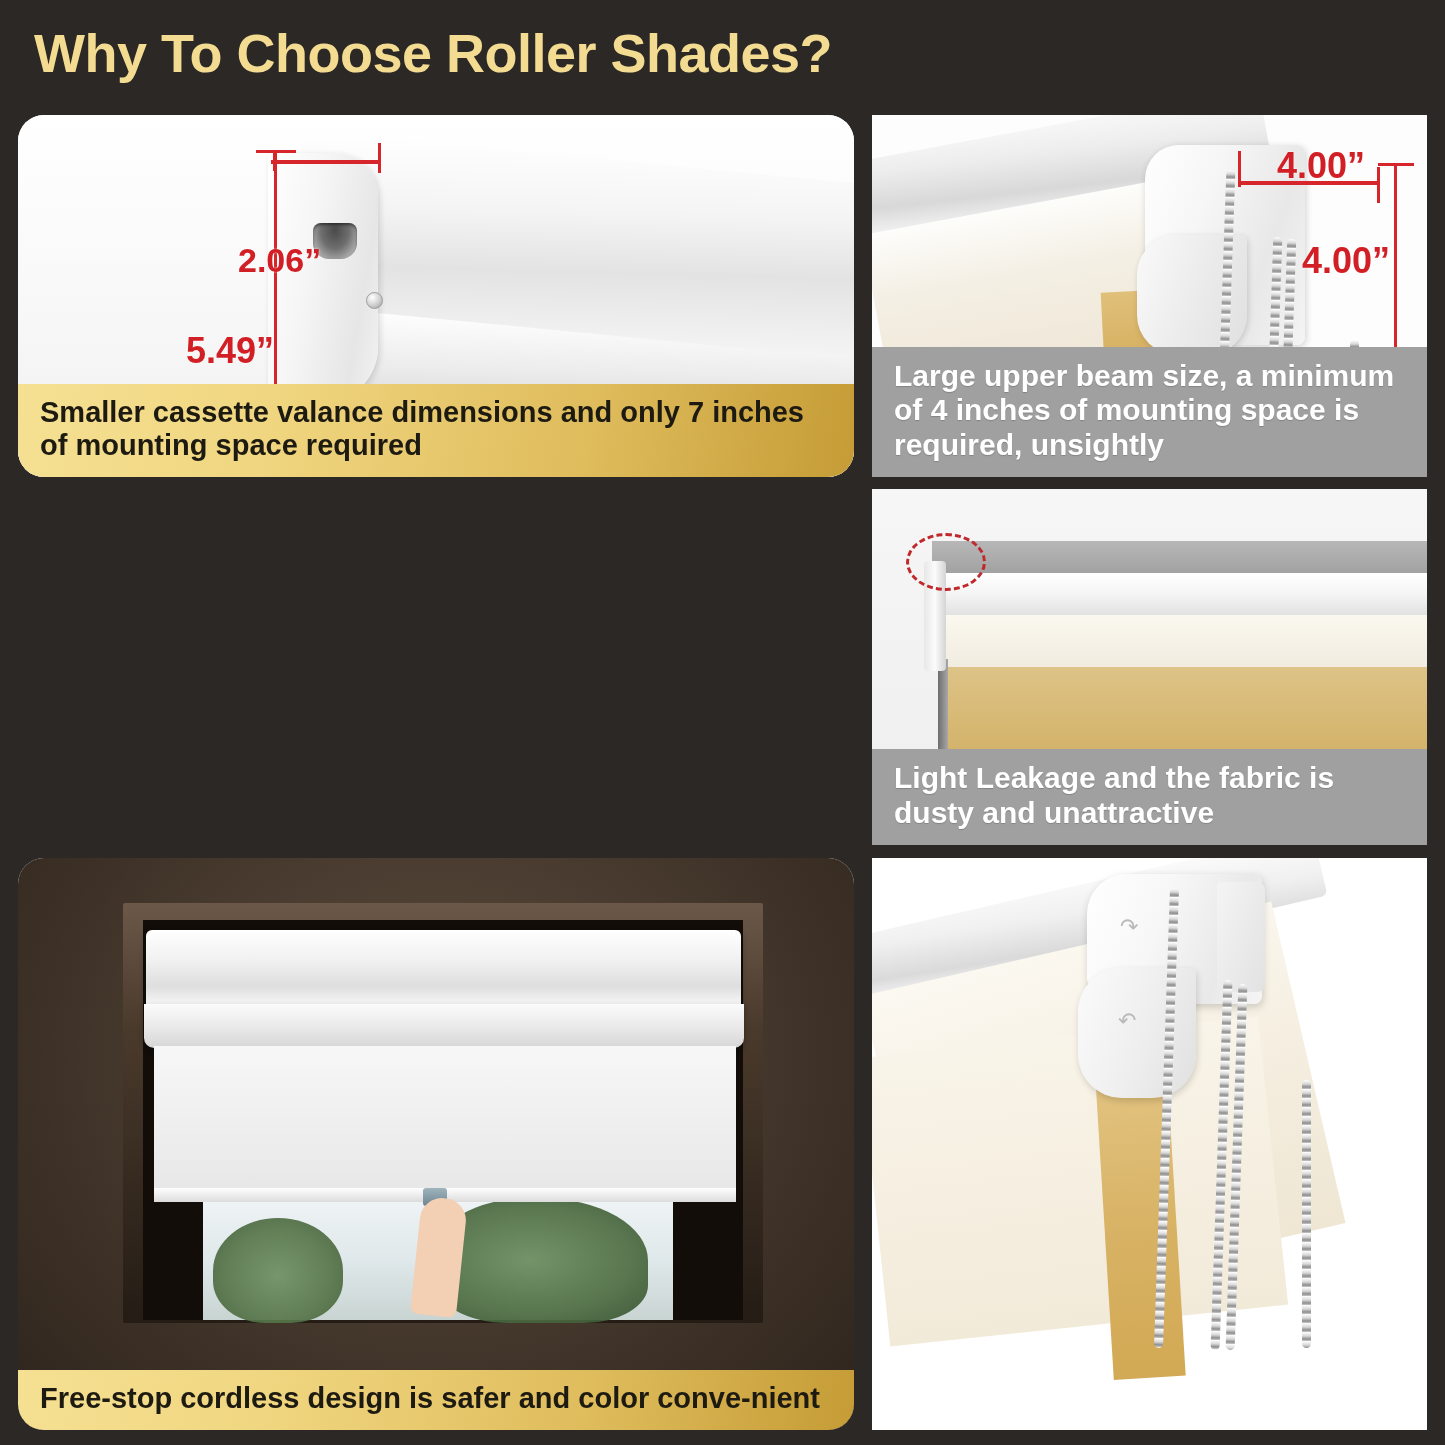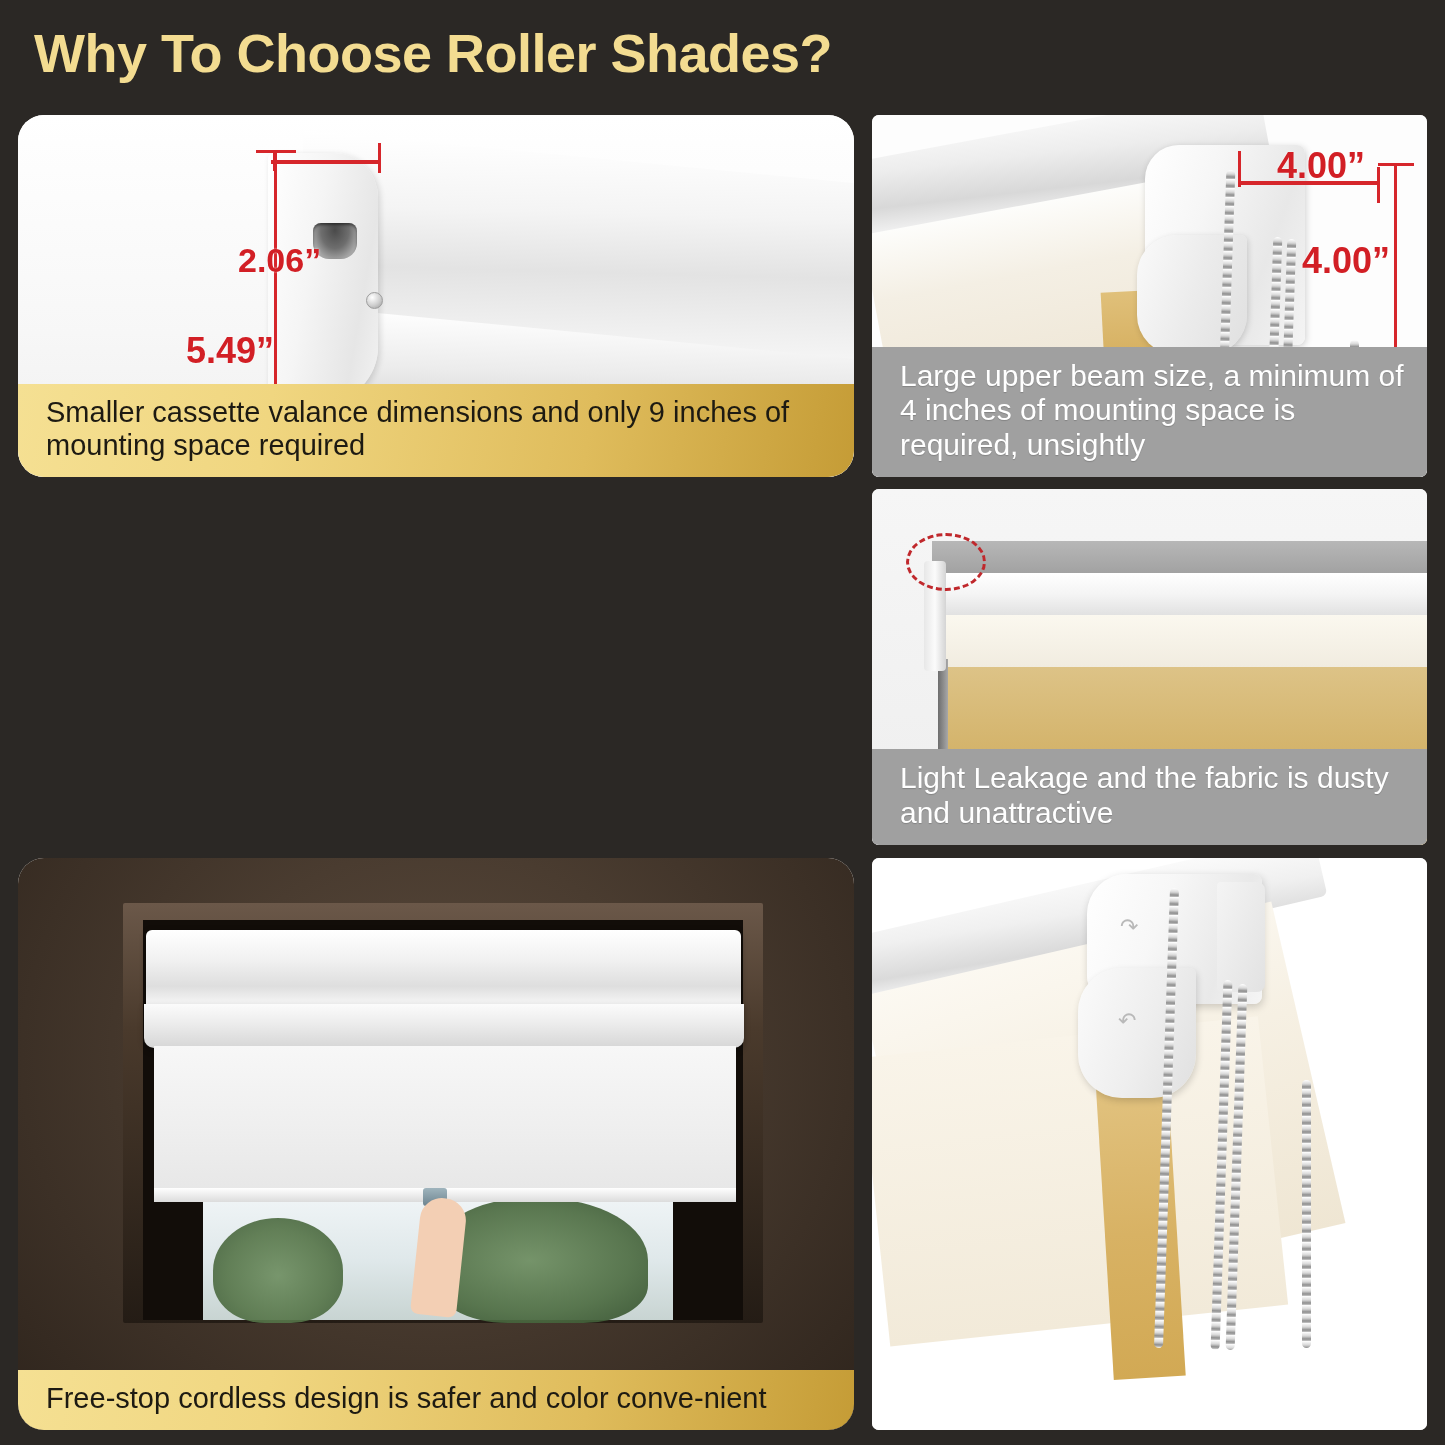--- a/index.html
+++ b/index.html
@@ -22,30 +22,30 @@
     font-size: 54px;
     font-weight: bold;
     color: #f3dc91;
     letter-spacing: -0.5px;
     white-space: nowrap;
   }
 
   
   .panel { position: absolute; overflow: hidden; background: #ffffff; }
   .panel.good { border-radius: 26px; }
-  .panel.bad  { border-radius: 7px; }
+  .panel.bad  { border-radius: 0; }
 
   .photo { position: absolute; left: 0; top: 0; right: 0; bottom: 0; overflow: hidden; }
 
   
   .caption {
     position: absolute;
     left: 0; right: 0; bottom: 0;
-    padding: 12px 16px 14px 28px;
-    font-weight: normal;
+    padding: 12px 16px 14px 22px;
+    font-weight: bold;
     line-height: 1.16;
     z-index: 40;
   }
   .caption.gold {
     background: linear-gradient(100deg, #f5e093 0%, #f0d680 30%, #dfbc5c 68%, #c59c36 100%);
     color: #1d1a12;
     font-size: 29px;
   }
   .caption.gray {
     background: #a0a0a0;
@@ -251,21 +251,21 @@
       <div class="dimline" style="left:255px; top:38px; width:2px; height:18px;"></div>
       <div class="dimline" style="left:253px; top:45px; width:110px; height:4px;"></div>
       <div class="dimline" style="left:360px; top:28px; width:3px; height:30px;"></div>
       <div class="dimtext" style="left:172px; top:126px; font-size:34px;margin-left:48px;">2.06”</div>
 
       <div class="dimline" style="left:256px; top:35px; width:3px; height:300px;"></div>
       <div class="dimline" style="left:238px; top:35px; width:40px; height:3px;"></div>
       <div class="dimline" style="left:238px; top:332px; width:40px; height:3px;"></div>
       <div class="dimtext" style="left:168px; top:215px; font-size:36px;">5.49”</div>
     </div>
-    <div class="caption gold">Smaller cassette valance dimensions and only 9 inches of mounting space required</div>
+    <div class="caption gold">Smaller cassette valance dimensions and only 7 inches of mounting space required</div>
   </div>
 
   <div class="panel bad" style="left:872px; top:115px; width:555px; height:362px;">
     <div class="photo">
       <div class="bg-white"></div>
       <div class="p2-roll weave"></div>
       <div class="p2-fab weave"></div>
       <div class="p2-tan"></div>
       <div class="p2-brk"></div>
       <div class="p2-brk2"></div>

